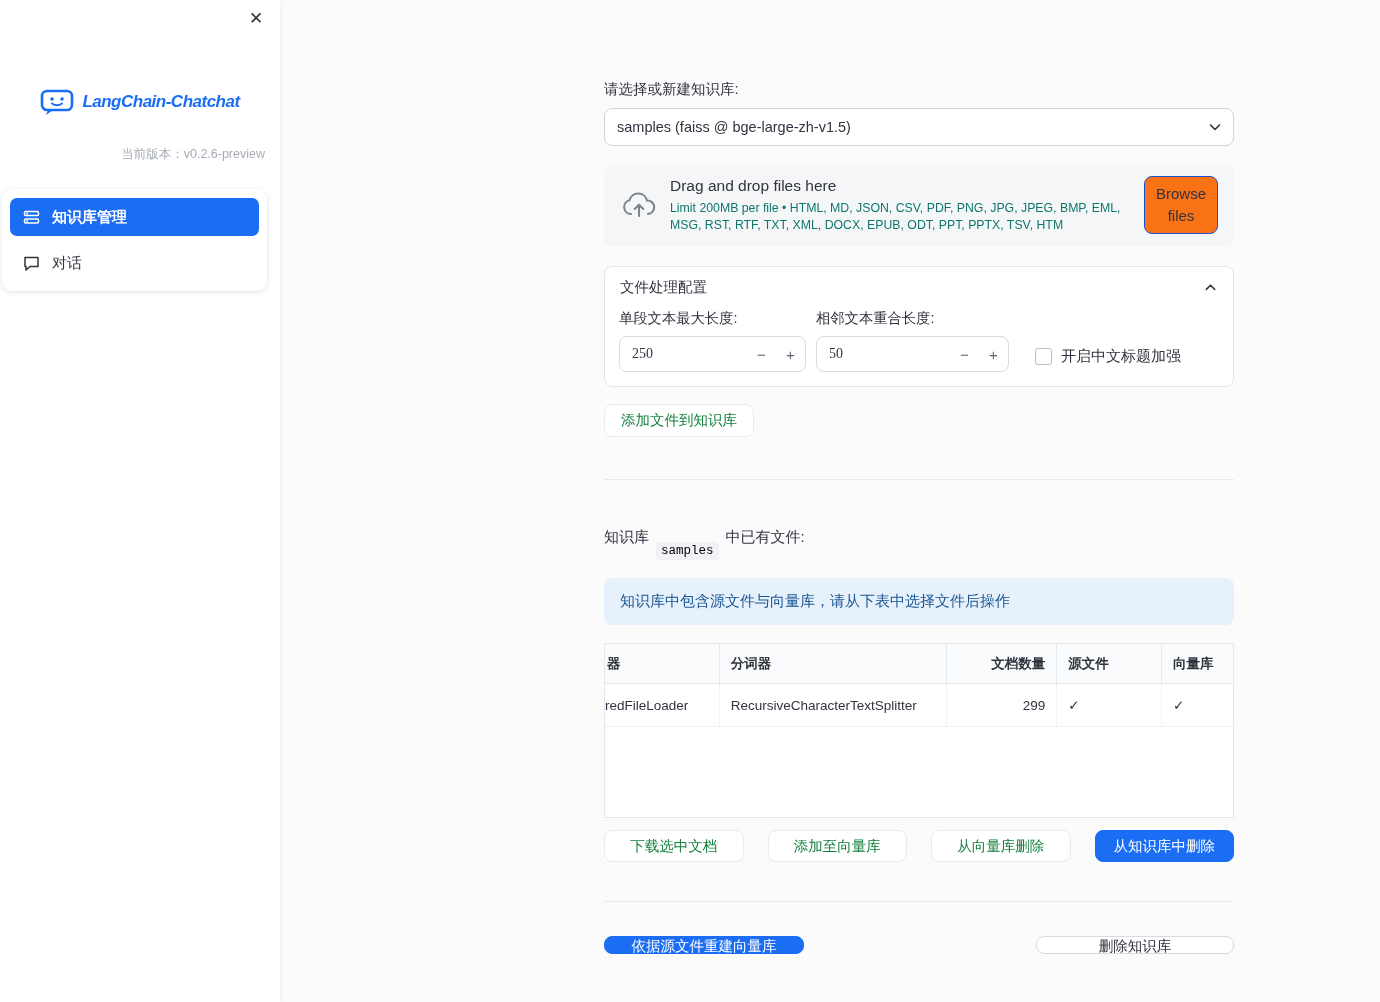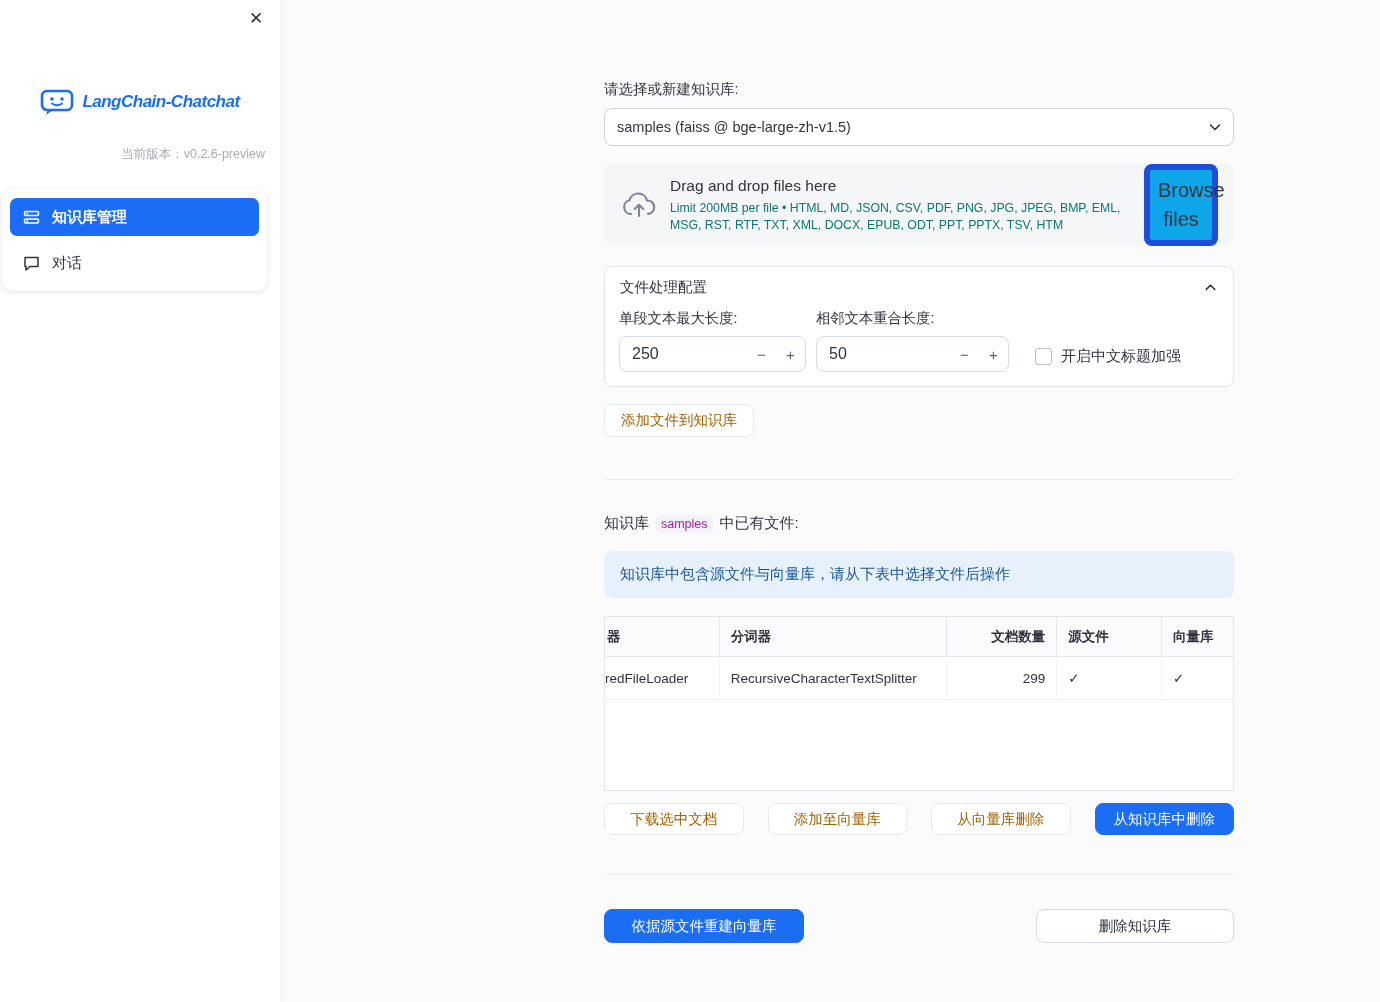--- a/index.html
+++ b/index.html
@@ -52,60 +52,60 @@
     padding:0 10px 0 12px; margin-bottom:18px; cursor:pointer; font-size:14.5px;
   }
   .dropzone {
     height:82px; background:#f5f6f8; border-radius:8px; display:flex;
     align-items:center; padding:0 16px 0 18px; margin-bottom:20px;
   }
   .dz-text { margin-left:14px; flex:1; padding-right:10px; }
   .dz-title { font-size:15.5px; margin-bottom:5px; }
   .dz-sub { font-size:12.3px; color:#0f766e; line-height:1.35; max-width:480px; }
   .browse-btn {
-    width:74px; min-height:54px; background:#0ea5e9; border:6px solid #1d4ed8;
-    border-radius:8px; font-size:20px; color:#31333f; cursor:pointer;
+    width:74px; min-height:54px; background:#f97316; border:1px solid #1d4ed8;
+    border-radius:8px; font-size:15px; color:#31333f; cursor:pointer;
     padding:6px 8px; line-height:1.45; font-family:inherit;
   }
   .expander {
     border:1px solid #e2e5ea; border-radius:8px; margin-bottom:17px; background:#fff;
   }
   .exp-header {
     display:flex; align-items:center; justify-content:space-between;
     padding:11px 15px 2px 15px; cursor:pointer; font-size:14.5px;font-family:Liberation Serif, serif;
   }
   .exp-body { display:flex; gap:10px; padding:10px 14px 14px 14px; }
   .num-label { font-size:14.3px; margin-bottom:8px; }
   .num-input {
     height:36px; border:1px solid #d6dae1; border-radius:8px; background:#fff;
     display:flex; align-items:center; overflow:hidden;
   }
-  .num-value { flex:1; padding-left:12px; font-size:16px; }
+  .num-value { flex:1; padding-left:12px; font-size:14px;font-family:Liberation Serif, serif; }
   .step-btn {
     width:29px; height:100%; border:none; background:transparent; color:#5b6472;
     font-size:15px; cursor:pointer; font-family:inherit;
   }
   .chk-wrap { display:flex; align-items:center; gap:9px; margin:31px 0 0 16px; }
   .checkbox {
     width:17px; height:17px; border:1px solid #b9bec7; border-radius:3px; background:#fff;
     cursor:pointer; flex:0 0 17px;
   }
   .chk-label { font-size:15px; white-space:nowrap; cursor:pointer; }
   .btn {
     border-radius:8px; font-size:14.5px; cursor:pointer; font-family:inherit;
     padding:0 16px; height:33px; background:#fff; border:1px solid #d6dae1; color:#31333f;
   }
-  .btn.disabled { color:#a16207; border-color:#e7eaf0; cursor:default; }
+  .btn.disabled { color:#15803d; border-color:#e7eaf0; cursor:default; }
   .btn.primary { background:#1b6ef3; border:1px solid #1b6ef3; color:#fff; }
   .divider { border:none; border-top:1px solid #e7eaf0; height:0; }
   .div1 { margin-top:42px; }
   .kb-files-line { margin-top:34px; font-size:15px; display:flex; align-items:center; gap:7px; }
   .code {
-    font-family:Liberation Sans, sans-serif; font-size:12.5px;
-    color:#a21caf; background:#f0f2f6; border-radius:4px; padding:2px 5px;
+    font-family:Liberation Mono, monospace; font-size:12.5px;
+    color:#000000; background:#f0f2f6; border-radius:4px; padding:2px 5px;margin-top:28px;
   }
   .info-box {
     margin-top:18px; height:47px; background:#e7f1fc; border-radius:8px;
     display:flex; align-items:center; padding:0 16px; color:#1a5693; font-size:15px;
   }
   .table {
     margin-top:18px; height:175px; border:1px solid #e4e7ec; background:#fff;
     font-size:13.5px; overflow:hidden;
   }
   .t-row { display:flex; }
@@ -115,21 +115,21 @@
     border-right:1px solid #eceef2; overflow:hidden; white-space:nowrap;
   }
   .t-head .t-cell { border-right:1px solid #e4e7ec; }
   .t-body .t-cell { height:43px; border-bottom:1px solid #eef0f3; border-right:1px solid #f2f4f7; }
   .c1 { width:115px; } .c2 { width:228px; } .c3 { width:110px; justify-content:flex-end; }
   .c4 { width:105px; } .c5 { width:71px; border-right:none !important; }
   .row-btns { margin-top:12px; display:flex; gap:24px; }
   .row-btns .btn { flex:1; height:32px; padding:0; }
   .div2 { margin-top:39px; }
   .bottom-row { margin-top:34px; display:flex; justify-content:space-between; }
-  .bottom-row .btn { height:34px; }
+  .bottom-row .btn { height:18px; }
   .btn-rebuild { width:200px; }
   .btn-delkb { width:198px; }
   svg { display:block; }
 </style>
 </head>
 <body>
 
 <div class="sidebar">
   <button class="close-btn">✕</button>
 

